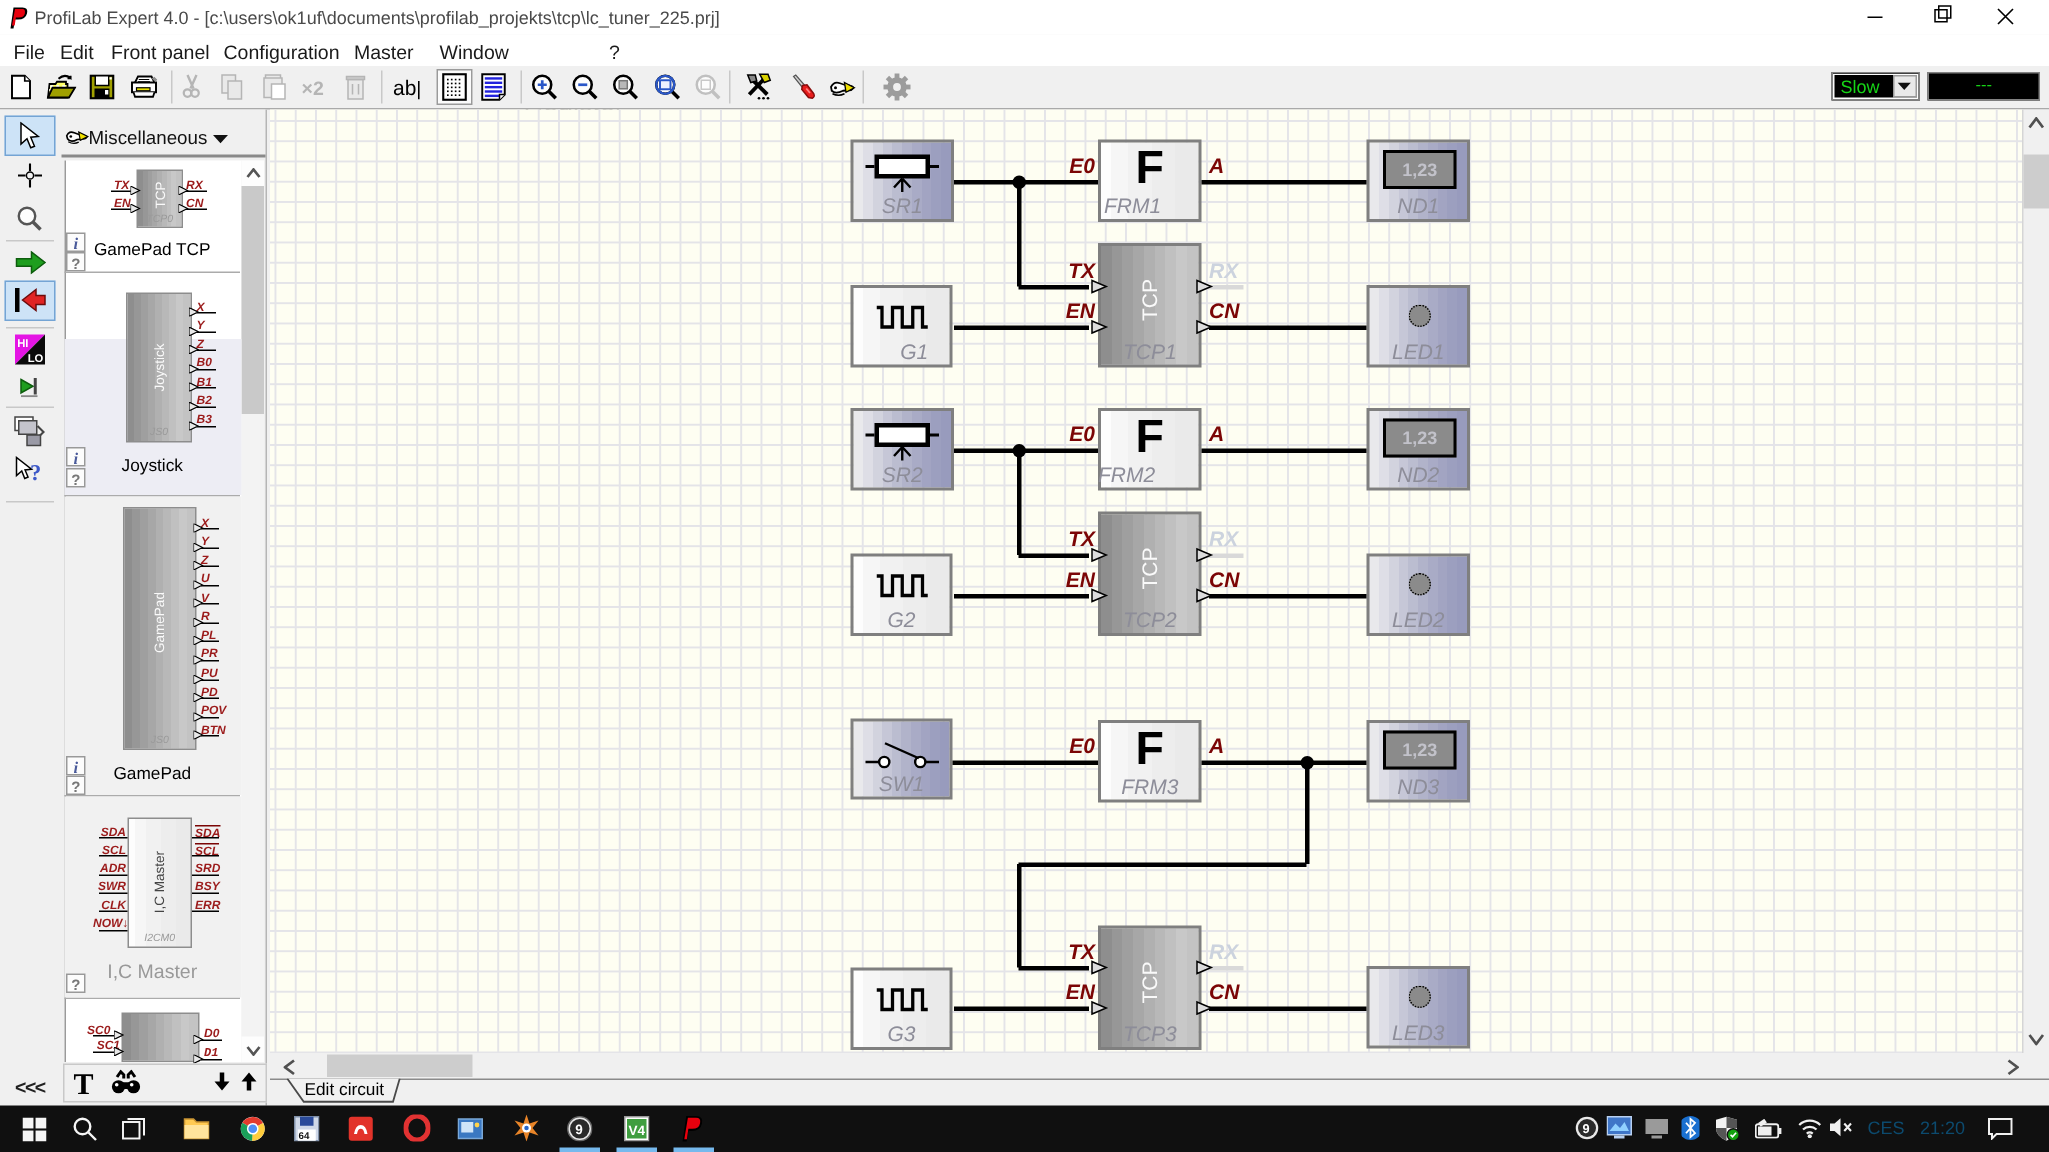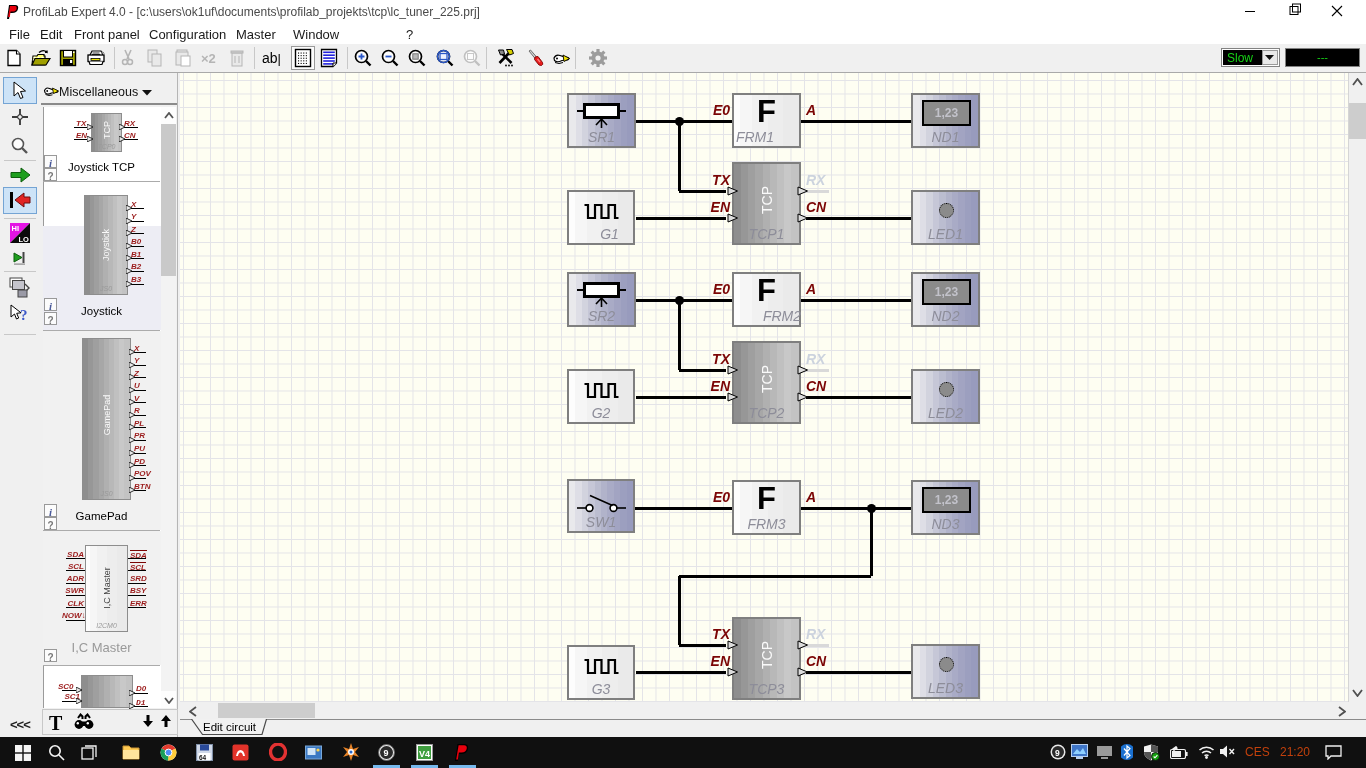--- a/index.html
+++ b/index.html
@@ -17,21 +17,21 @@
 .tcpv{position:absolute;color:#fafafa;font-size:14px;transform:rotate(-90deg);transform-origin:center;white-space:nowrap;}
 .tb-sep{position:absolute;top:47px;width:1px;height:22px;background:#c8c8c8;}
 .ticon{position:absolute;top:48px;width:20px;height:20px;}
 .ltbtn{position:absolute;left:3px;width:34px;height:27px;}
 .ltsel{background:#cde3f7;border:1px solid #74a4d4;}
 .pv-pin{position:absolute;font-style:italic;font-weight:bold;font-size:8px;color:#9b1b1b;white-space:nowrap;}
 .pv-wire{position:absolute;background:#000;height:1px;}
 .iq{position:absolute;left:44px;width:13px;height:13px;border:1px solid #999;background:#fcfcfc;text-align:center;line-height:12px;}
 .sep-it{position:absolute;left:43px;width:117px;height:1px;background:#ababab;}
 .itname{position:absolute;left:43px;width:117px;text-align:center;font-size:11.5px;color:#000;}
-.tray{color:#c2410c;}
+.tray{color:#0c4a6e;}
 </style></head><body>
 <div class="a" style="left:0;top:0;width:1366px;height:23px;background:#ffffff;"></div>
 <svg class="a" style="left:5px;top:4px" width="15" height="16" viewBox="0 0 15 16">
 <path d="M2 15 L4 1 L10 1 Q14 1 13 5 Q12 9 7 9 L5 9 L4 15 Z" fill="#000"></path>
 <path d="M3 13 L5 2 L10 2 Q12 2 11.6 4.8 Q11.2 7.6 7.5 7.6 L5.6 7.6 L4.8 13 Z" fill="#e8000d"></path>
 </svg>
 <div class="a" style="left:23px;top:5px;font-size:12px;color:#4a4a4a;">ProfiLab Expert 4.0 - [c:\users\ok1uf\documents\profilab_projekts\tcp\lc_tuner_225.prj]</div>
 <svg class="a" style="left:1240px;top:0" width="126" height="23" viewBox="0 0 126 23">
     <line x1="5" y1="11.5" x2="15" y2="11.5" stroke="#000" stroke-width="1"></line>
     <rect x="50" y="6.5" width="8" height="8" fill="none" stroke="#000" stroke-width="1"></rect>
@@ -293,21 +293,21 @@
     <path d="M0 0 L6 3 L0 6 Z" fill="#e8e8e8" stroke="#000" stroke-width="0.8"></path>
   </svg>
 <svg class="a" style="left:87px;top:136px" width="7" height="6">
     <path d="M0 0 L6 3 L0 6 Z" fill="#e8e8e8" stroke="#000" stroke-width="0.8"></path>
   </svg>
 <svg class="a" style="left:119px;top:136px" width="7" height="6">
     <path d="M0 0 L6 3 L0 6 Z" fill="#e8e8e8" stroke="#000" stroke-width="0.8"></path>
   </svg>
 <div class="iq" style="top:155px;"><span style="font-family:'Liberation Serif';font-style:italic;font-weight:bold;color:#4a5a9a;font-size:11px;">i</span></div>
 <div class="iq" style="top:168px;"><span style="font-weight:bold;color:#777;font-size:10px;">?</span></div>
-<div class="itname" style="top:161px;">Joystick TCP</div>
+<div class="itname" style="top:161px;">GamePad TCP</div>
 <div class="a" style="left:43px;top:226px;width:118px;height:104px;background:#ededf4;"></div>
 <div class="a grad-t" style="left:84px;top:195px;width:44px;height:100px;border:1px solid #8d8d8d;"></div>
 <div class="tcpv" style="left:84px;top:240px;width:44px;text-align:center;font-size:9px;">Joystick</div>
 <div class="a" style="left:84px;top:285px;width:44px;text-align:center;font-size:7px;color:#9a9a9a;font-style:italic;">JS0</div>
 <div class="pv-pin" style="left:131px;top:200px;">X</div>
 <div class="pv-wire" style="left:131px;top:208px;width:13px;"></div>
 <svg class="a" style="left:126px;top:205px" width="7" height="6">
     <path d="M0 0 L6 3 L0 6 Z" fill="#e8e8e8" stroke="#000" stroke-width="0.8"></path>
   </svg>
 <div class="pv-pin" style="left:131px;top:212px;">Y</div>
@@ -532,21 +532,21 @@
 <div class="pin " style="left:806px;top:199px;">CN</div>
 <div class="box grad-p" style="left:567px;top:272px;width:69px;height:55px;"></div>
 <div class="blbl" style="left:567px;top:308px;width:69px;text-align:center;">SR2</div>
 <svg class="a" style="left:575px;top:281px" width="53" height="28" viewBox="0 0 53 28">
 <rect x="9.5" y="2.5" width="34" height="13" fill="#fff" stroke="#000" stroke-width="3"></rect>
 <line x1="2" y1="9" x2="8" y2="9" stroke="#000" stroke-width="2"></line>
 <line x1="45" y1="9" x2="51" y2="9" stroke="#000" stroke-width="2"></line>
 <path d="M26.5 17 L26.5 26 M26.5 17 L21 23 M26.5 17 L32 23" stroke="#000" stroke-width="1.6" fill="none"></path>
 </svg>
 <div class="box grad-g" style="left:732px;top:272px;width:69px;height:55px;"></div>
-<div class="blbl" style="left:732px;top:308px;width:69px;text-align:right;">FRM2</div>
+<div class="blbl" style="left:732px;top:308px;width:69px;text-align:left;">FRM2</div>
 <div class="a" style="left:732px;top:273px;width:69px;text-align:center;font-size:31px;font-weight:bold;color:#000;">F</div>
 <div class="box grad-p" style="left:911px;top:272px;width:69px;height:55px;"></div>
 <div class="blbl" style="left:911px;top:308px;width:69px;text-align:center;">ND2</div>
 <div class="a" style="left:922px;top:279px;width:49px;height:26px;background:#8b8b8b;border:2px solid #000;"></div>
 <div class="a" style="left:922px;top:285px;width:49px;text-align:center;font-size:12px;font-weight:bold;color:#c2c2ca;">1,23</div>
 <div class="box grad-g" style="left:567px;top:369px;width:68px;height:55px;"></div>
 <div class="blbl" style="left:567px;top:405px;width:68px;text-align:center;">G2</div>
 <svg class="a" style="left:583px;top:382px" width="37" height="17" viewBox="0 0 37 17">
 <path d="M1.5 2 L5 2 L5 15 L12 15 L12 2 L18.5 2 L18.5 15 L25.5 15 L25.5 2 L32 2 L32 15 L35.5 15" fill="none" stroke="#000" stroke-width="2.2"></path>
 </svg>

